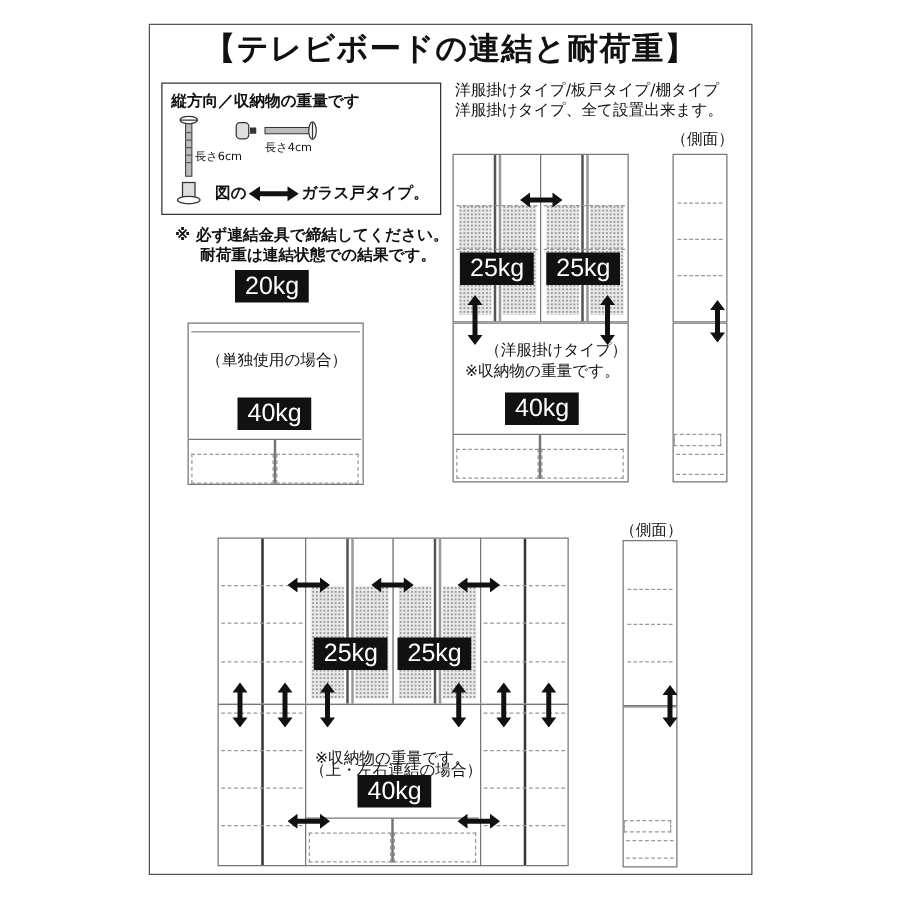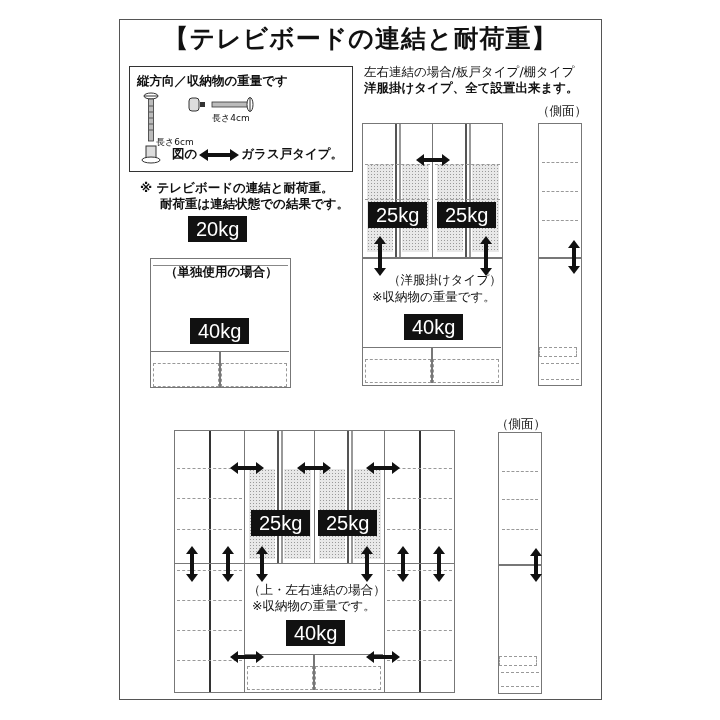--- a/index.html
+++ b/index.html
@@ -32,53 +32,53 @@
   <line x1="4" y1="4" x2="18" y2="4" stroke="#333"></line>
   <rect x="8.5" y="7" width="5" height="42" fill="#bbb" stroke="#333" stroke-width="0.8"></rect>
   <line x1="9" y1="14" x2="13" y2="14" stroke="#555"></line>
     <line x1="9" y1="20" x2="13" y2="20" stroke="#555"></line>
     <line x1="9" y1="26" x2="13" y2="26" stroke="#555"></line>
     <line x1="9" y1="32" x2="13" y2="32" stroke="#555"></line>
     <line x1="9" y1="38" x2="13" y2="38" stroke="#555"></line>
   <rect x="6" y="54" width="10" height="12" fill="#ddd" stroke="#333"></rect>
   <ellipse cx="11" cy="68" rx="9" ry="3" fill="#fff" stroke="#333"></ellipse>
 </svg>
-<span class="abs small" style="left:156px;top:136px">長さ6cm</span>
+<span class="abs small" style="left:156px;top:119px">長さ6cm</span>
 
 <svg class="abs" style="left:188px;top:95px" width="70" height="20">
   <rect x="1" y="3" width="10" height="13" rx="3" fill="#ddd" stroke="#333"></rect>
   <rect x="12" y="7" width="5" height="5" fill="#333"></rect>
   <rect x="24" y="7" width="36" height="5" fill="#bbb" stroke="#333" stroke-width="0.8"></rect>
   <ellipse cx="62" cy="9.5" rx="3" ry="7" fill="#fff" stroke="#333"></ellipse>
   <line x1="62" y1="3" x2="62" y2="16" stroke="#333"></line>
 </svg>
 <span class="abs small" style="left:212px;top:112px">長さ4cm</span>
 <div class="abs t12" style="left:172px;top:146px;display:flex;align-items:center;gap:2px">
   <span>図の</span>
   <svg width="40" height="12">
       <path d="M0 6 L9 0 L9 4 L31 4 L31 0 L40 6 L31 12 L31 8 L9 8 L9 12 Z" fill="#111"></path>
     </svg>
   <span>ガラス戸タイプ。</span>
 </div>
 
-<div class="abs t12" style="left:140px;top:180px">※ テレビボードの連結と耐荷重。</div>
+<div class="abs t12" style="left:140px;top:180px">※ 必ず連結金具で締結してください。</div>
 <div class="abs t12" style="left:160px;top:196px">耐荷重は連結状態での結果です。</div>
 
-<div class="abs t12" style="left:364px;top:64px;font-weight:normal">左右連結の場合/板戸タイプ/棚タイプ</div>
-<div class="abs t12" style="left:364px;top:80px;font-weight:bold">洋服掛けタイプ、全て設置出来ます。</div>
+<div class="abs t12" style="left:364px;top:64px;font-weight:normal">洋服掛けタイプ/板戸タイプ/棚タイプ</div>
+<div class="abs t12" style="left:364px;top:80px;font-weight:normal">洋服掛けタイプ、全て設置出来ます。</div>
 
 <div class="abs kg" style="left:188px;top:216px">20kg</div>
 <div class="abs cab" style="left:150px;top:258px;width:141px;height:130px">
   <div class="abs" style="left:2px;top:6px;width:135px;border-top:1px solid #888"></div>
   <div class="abs" style="left:0;top:92px;width:138px;border-top:1.5px solid #777"></div>
   <div class="abs dash" style="left:2px;top:104px;width:66px;height:24px"></div>
   <div class="abs dash" style="left:70px;top:104px;width:66px;height:24px"></div>
   <div class="abs vline" style="left:68px;top:93px;height:35px;background:#777"></div>
 </div>
-<div class="abs t12" style="left:165px;top:264px;font-weight:bold">（単独使用の場合）</div>
+<div class="abs t12" style="left:165px;top:280px;font-weight:normal">（単独使用の場合）</div>
 <div class="abs kg" style="left:190px;top:318px">40kg</div>
 
 <div class="abs cab" style="left:362px;top:123px;width:71px;height:135px">
   <div class="abs vline" style="left:32px;top:0;height:133px;background:#555"></div>
   <div class="abs vline" style="left:36px;top:0;height:133px;background:#999"></div>
   <div class="abs hatch" style="left:4px;top:40px;width:26px;height:88px"></div>
   <div class="abs hatch" style="left:39px;top:40px;width:27px;height:88px"></div>
   <div class="abs hdash" style="left:2px;top:40px;width:65px"></div>
   <div class="abs hdash" style="left:2px;top:75px;width:65px"></div>
 </div>
@@ -200,21 +200,21 @@
   </svg>
 <svg class="abs" style="left:397px;top:546px" width="12" height="36">
     <path d="M6 0 L12 8 L8 8 L8 28 L12 28 L6 36 L0 28 L4 28 L4 8 L0 8 Z" fill="#111"></path>
   </svg>
 <svg class="abs" style="left:433px;top:546px" width="12" height="36">
     <path d="M6 0 L12 8 L8 8 L8 28 L12 28 L6 36 L0 28 L4 28 L4 8 L0 8 Z" fill="#111"></path>
   </svg>
 
 <div class="abs kg" style="left:251px;top:510px">25kg</div>
 <div class="abs kg" style="left:318px;top:510px">25kg</div>
-<div class="abs t12" style="left:248px;top:582px;font-weight:normal">（上・左右連結の場合）</div>
+<div class="abs t12" style="left:248px;top:608px;font-weight:normal">（上・左右連結の場合）</div>
 <div class="abs t12" style="left:252px;top:598px;font-weight:normal">※収納物の重量です。</div>
 <div class="abs kg" style="left:286px;top:620px">40kg</div>
 
 <div class="abs t12" style="left:496px;top:416px;font-weight:normal">（側面）</div>
 <div class="abs cab" style="left:498px;top:432px;width:44px;height:133px">
   <div class="abs hdash" style="left:3px;top:38px;width:36px"></div>
   <div class="abs hdash" style="left:3px;top:66px;width:36px"></div>
   <div class="abs hdash" style="left:3px;top:96px;width:36px"></div>
 </div>
 <div class="abs cab" style="left:498px;top:565px;width:44px;height:129px">

